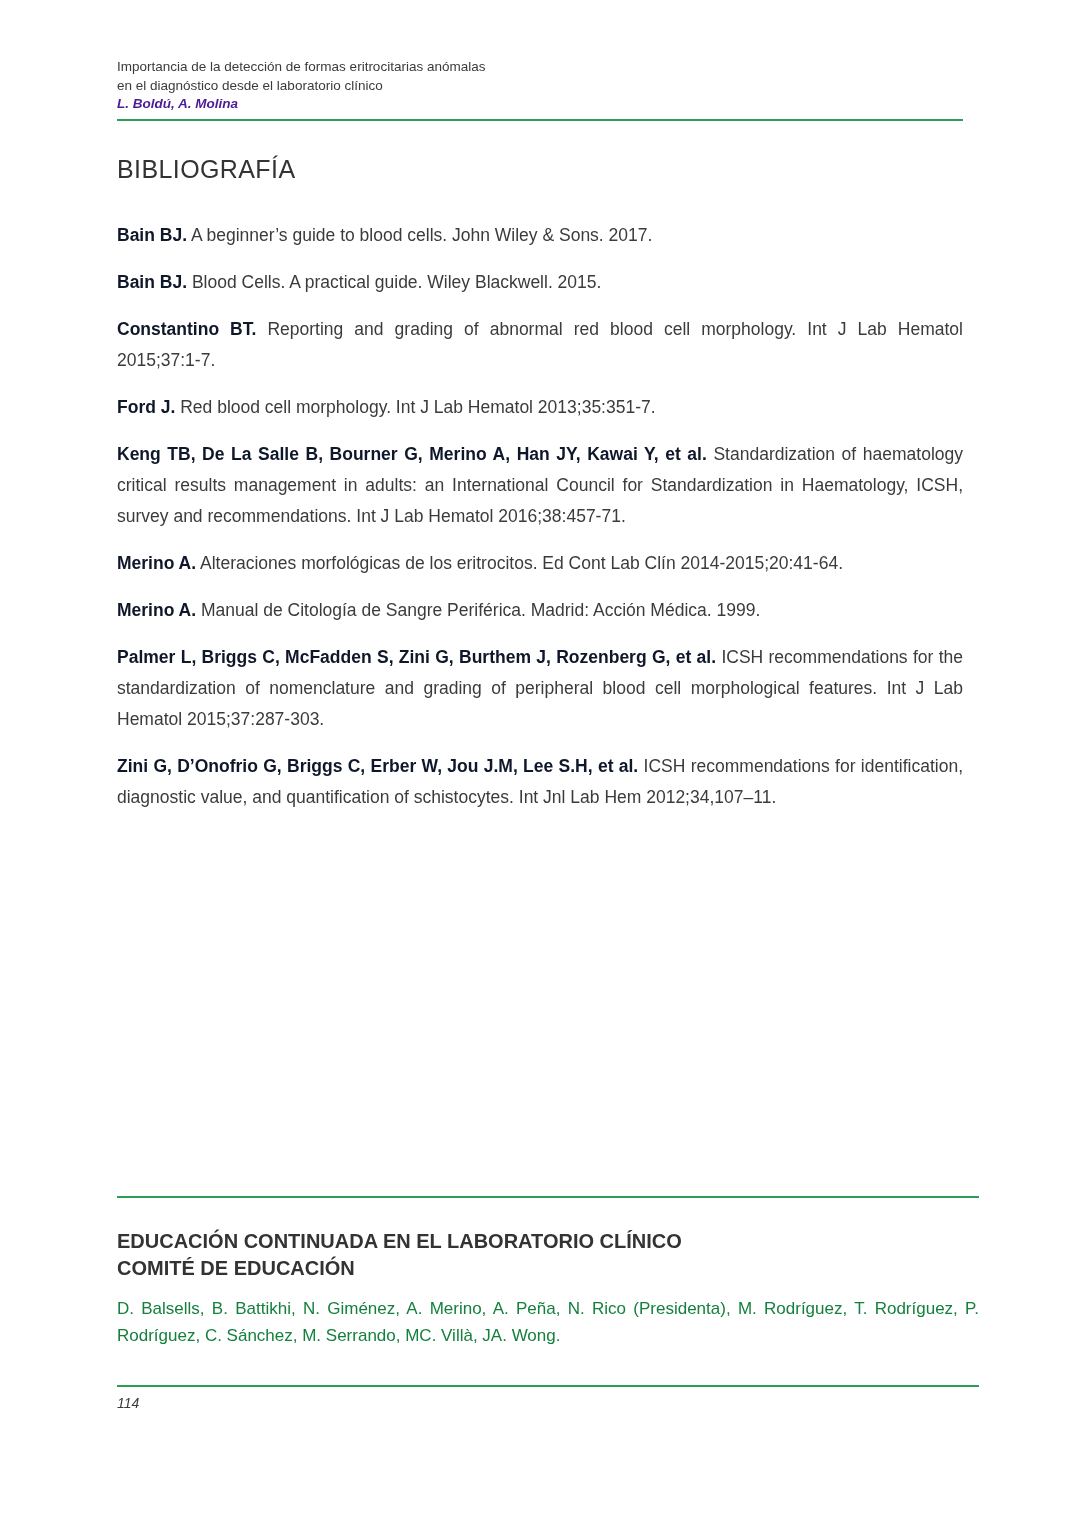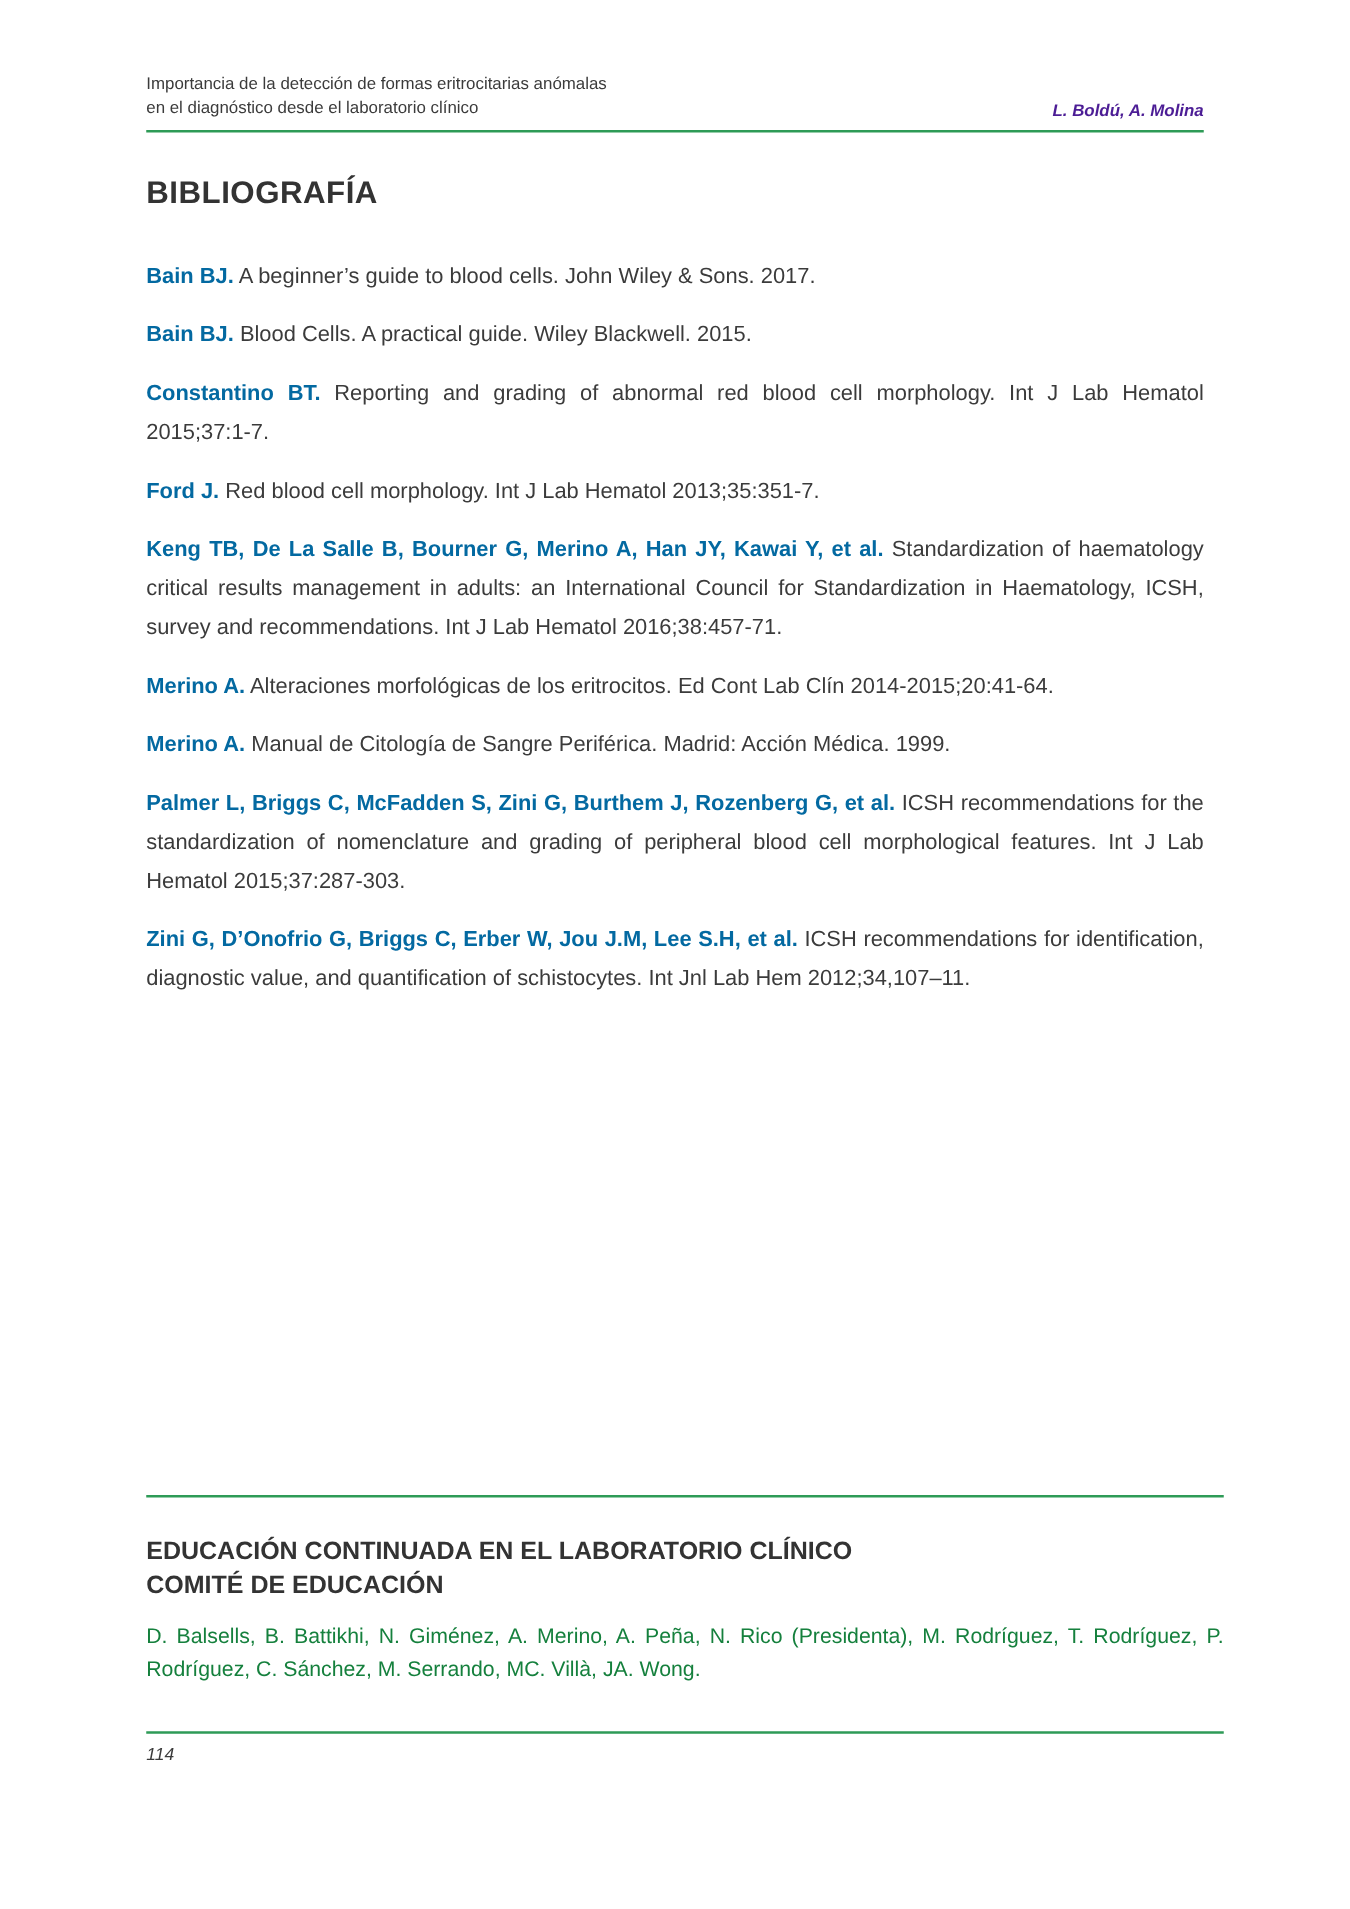--- a/index.html
+++ b/index.html
@@ -14,56 +14,56 @@
     font-family: "Liberation Sans", sans-serif;
     color: #3b3b3b;
     overflow: hidden;
   }
 
   .content { padding: 58px 117px 0 117px; }
 
   .header {
     display: flex;
     justify-content: space-between;
-    align-items: flex-end;
     padding-bottom: 8px;
+    flex-direction: column;
   }
   .header-left { font-size: 13.5px; line-height: 1.4; color: #3b3b3b; }
   .header-right {
     font-size: 13.5px;
     font-weight: bold;
     font-style: italic;
     white-space: nowrap;
     color: #4c1d95;
   }
 
   .rule {
     height: 0;
     border: 0;
     border-top: 2px solid var(--accent, #2e9b57);
     margin: 0;
   }
 
   .page-title {
     margin: 34px 0 0 0;
     font-size: 25px;
-    font-weight: bold;
+    font-weight: normal;
     letter-spacing: 0.4px;
     color: #333333;
   }
 
   .references { margin-top: 36px; }
   .reference {
     font-size: 17.5px;
     line-height: 31px;
     text-align: justify;
     margin: 0 0 16px 0;
     color: #3b3b3b;
   }
-  .reference strong { color: #0369a1; }
+  .reference strong { color: #0f172a; }
 
   .footer {
     position: absolute;
     left: 117px;
     right: 101px;
     top: 1196px;
   }
   .section-title {
     margin: 30px 0 0 0;
     font-size: 20px;

